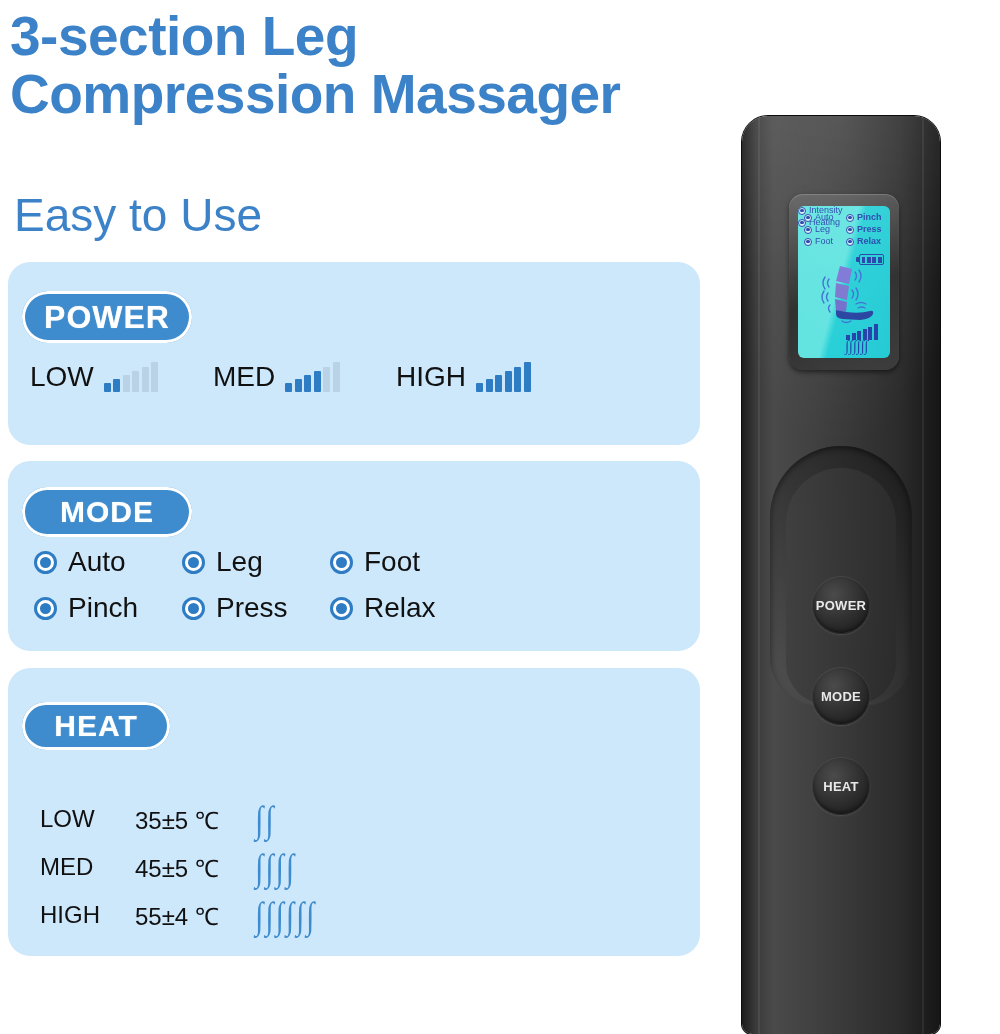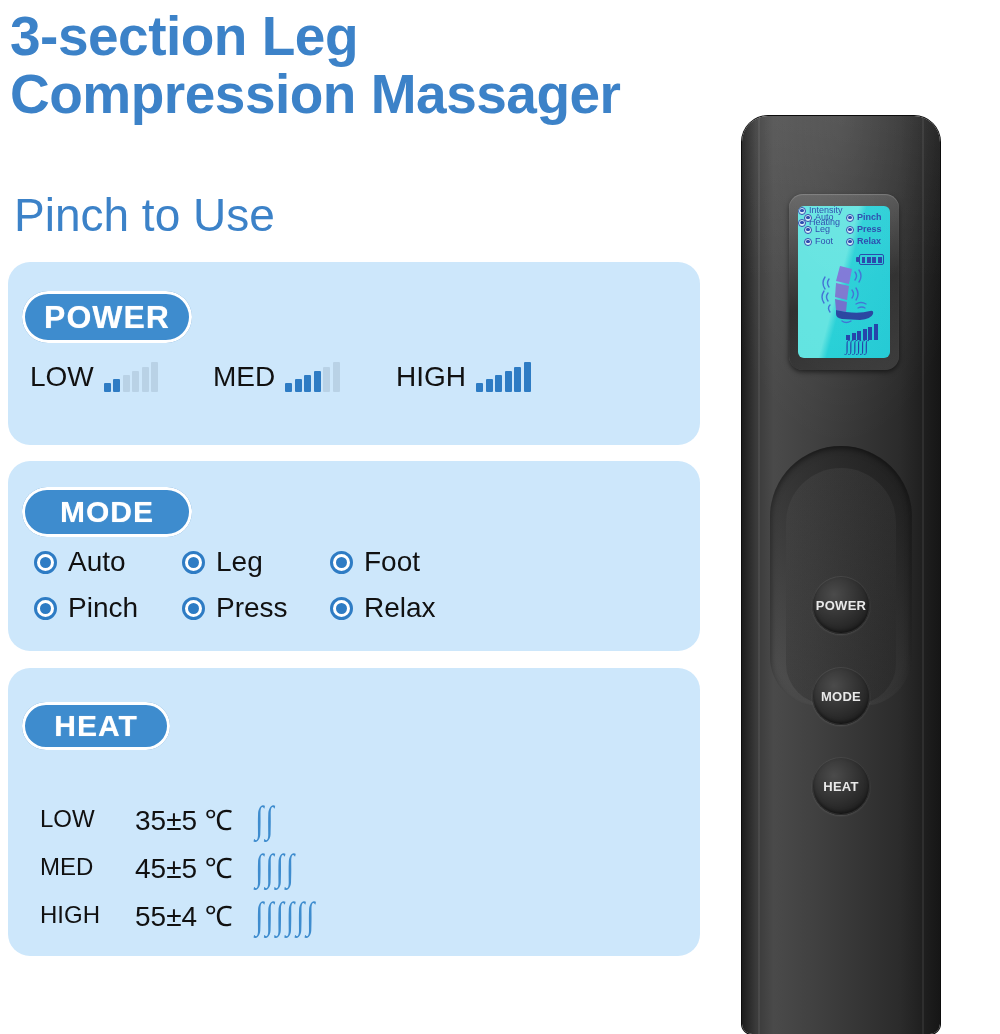--- a/index.html
+++ b/index.html
@@ -86,21 +86,21 @@
     content:"";position:absolute;left:50%;top:50%;
     width:11px;height:11px;margin:-5.5px 0 0 -5.5px;
     border-radius:50%;background:#2E7CC4;
   }
   .mopt .mlabel{font-size:28px;color:#111;margin-left:11px;}
 
   
   .heat-table{position:absolute;left:40px;top:795px;width:620px;}
   .hrow{display:flex;align-items:center;height:48px;}
   .hrow .hlvl{width:95px;font-size:24px;color:#111;}
-  .hrow .htemp{width:120px;font-size:28px;color:#111;}
+  .hrow .htemp{width:120px;font-size:24px;color:#111;}
   .hrow .hwaves{display:flex;gap:2px;}
   .hwaves span{
     color:#3E8CCE;font-size:30px;line-height:1;
     font-family:"Liberation Serif", serif;font-weight:bold;
     transform:scaleY(1.25);display:inline-block;
   }
 
   
   .device{
     position:absolute;left:742px;top:116px;width:198px;height:918px;
@@ -209,21 +209,21 @@
   #btn-power{top:460px;}
   #btn-mode {top:551px;}
   #btn-heat {top:641px;}
 </style>
 </head>
 <body>
 
 <div class="page">
 
   <div class="title">3-section Leg Compression Massager</div>
-  <div class="subtitle">Pinch to Use</div>
+  <div class="subtitle">Easy to Use</div>
 
   <div class="card" id="card-power"></div>
   <div class="pill" id="pill-power">
     <span>POWER</span>
   </div>
 
   <div class="intensity-row">
     <div class="lvl" id="lvl-low">
       <span class="lbl">LOW</span>
       <span class="bars">

